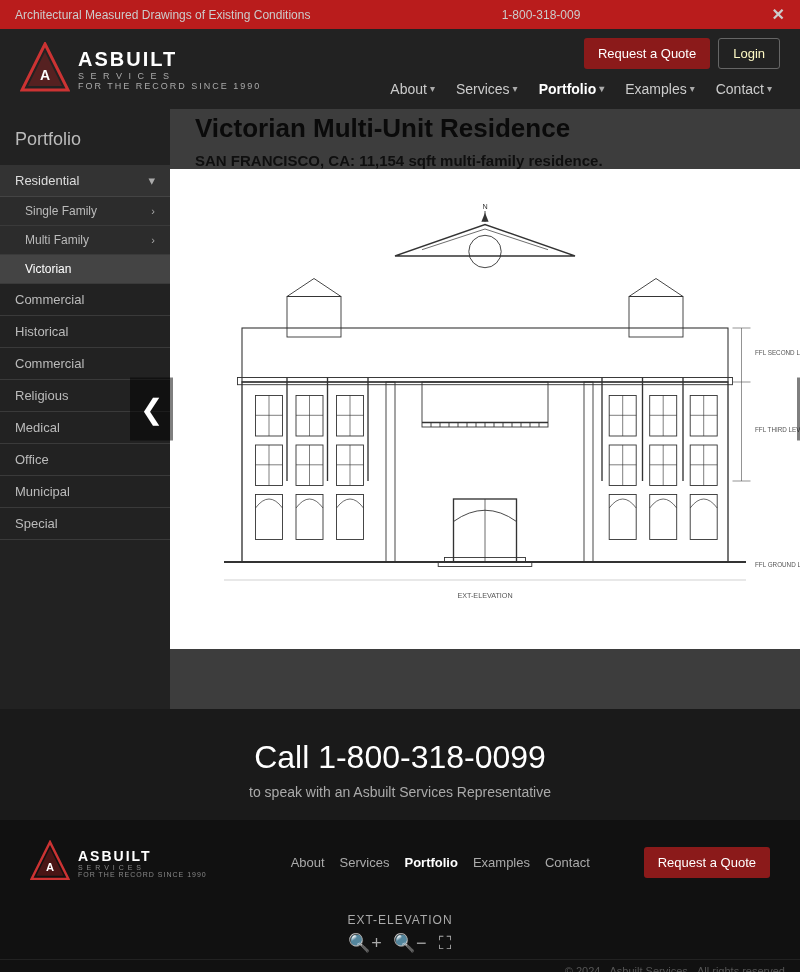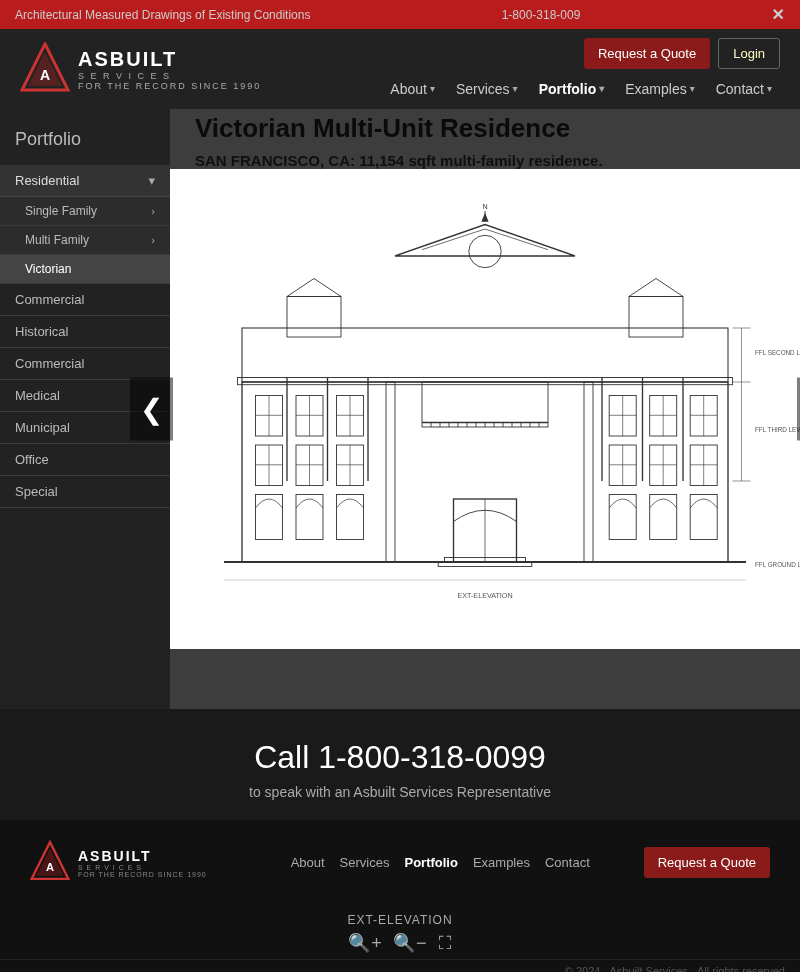--- a/index.html
+++ b/index.html
@@ -409,23 +409,24 @@
       <span>Multi Family</span>
       <span class="sidebar-subitem-label">›</span>
     </div>
     <div class="sidebar-subitem active">
       <span>Victorian</span>
     </div>
 
     <div class="sidebar-item-plain">Commercial</div>
     <div class="sidebar-item-plain">Historical</div>
     <div class="sidebar-item-plain">Commercial</div>
+    <div class="sidebar-item-plain">Religious</div>
     <div class="sidebar-item-plain">Medical</div>
+    <div class="sidebar-item-plain">Office</div>
     <div class="sidebar-item-plain">Municipal</div>
-    <div class="sidebar-item-plain">Office</div>
     <div class="sidebar-item-plain">Special</div>
   </div>
 
   <div class="content-panel">
     <h1 class="content-title">Victorian Multi-Unit Residence</h1>
     <p class="content-subtitle">SAN FRANCISCO, CA: 11,154 sqft multi-family residence.</p>
     <p class="content-desc">This structure is a 5 level, 12-Unit Victorian, built in 1899. As-built drawings include: exterior elevations, sections, floor plans, roof plans, and foundation plans.</p>
 
     <div class="lightbox-overlay">
       <button class="lightbox-prev">❮</button>

